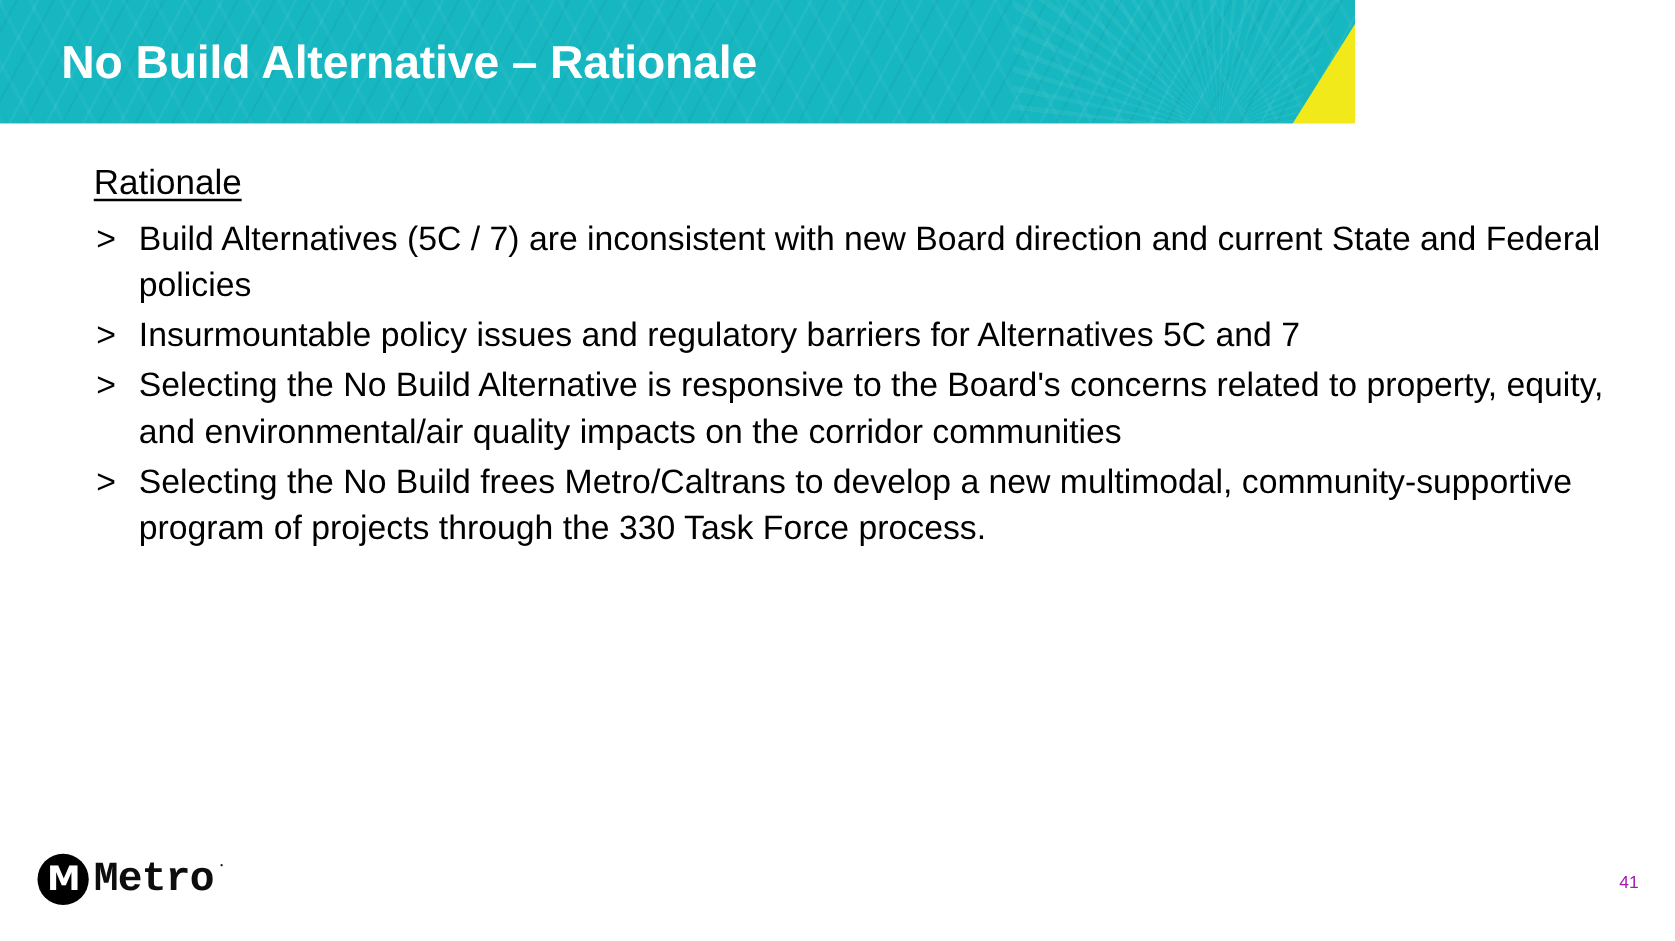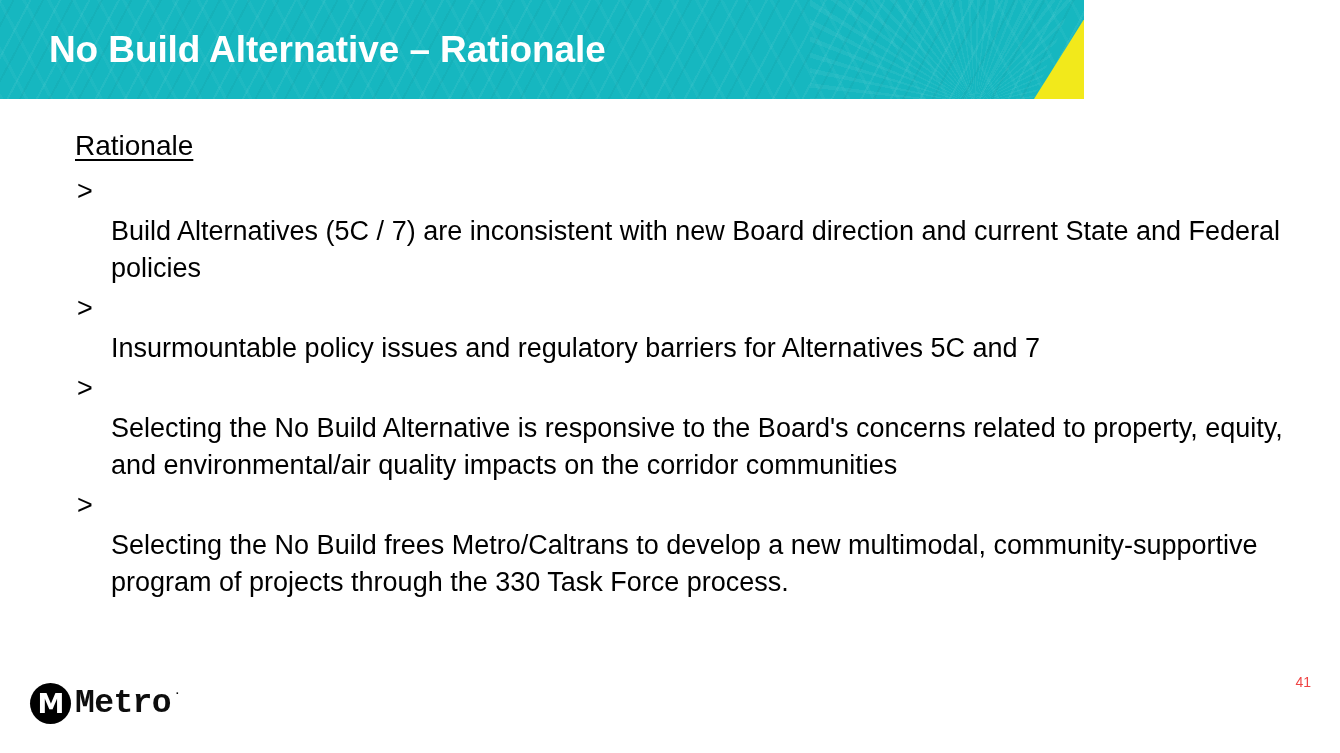--- a/index.html
+++ b/index.html
@@ -146,21 +146,20 @@
     color: #000000;
     text-align: left;
     padding-left: 2px;
     box-sizing: border-box;
   }
   .bullet-text {
     flex: 1 1 auto;
     font-size: 27px;
     line-height: 37px;
     color: #000000;
-    margin-top: 40px;
   }
 
   
   .metro-logo {
     position: absolute;
     left: 30px;
     top: 682px;
     display: flex;
     align-items: center;
     height: 42px;
@@ -198,23 +197,23 @@
     right: -9px;
     top: 1px;
     font-size: 11px;
     font-weight: bold;
     line-height: 11px;
   }
 
   .page-number {
     position: absolute;
     right: 29px;
-    top: 673px;
+    top: 696px;
     font-size: 14px;
-    color: #ef4444;
+    color: #a21caf;
     text-align: right;
     line-height: 18px;
   }
 </style>
 </head>
 <body>
 
 <div class="slide">
 
   <div class="banner">

